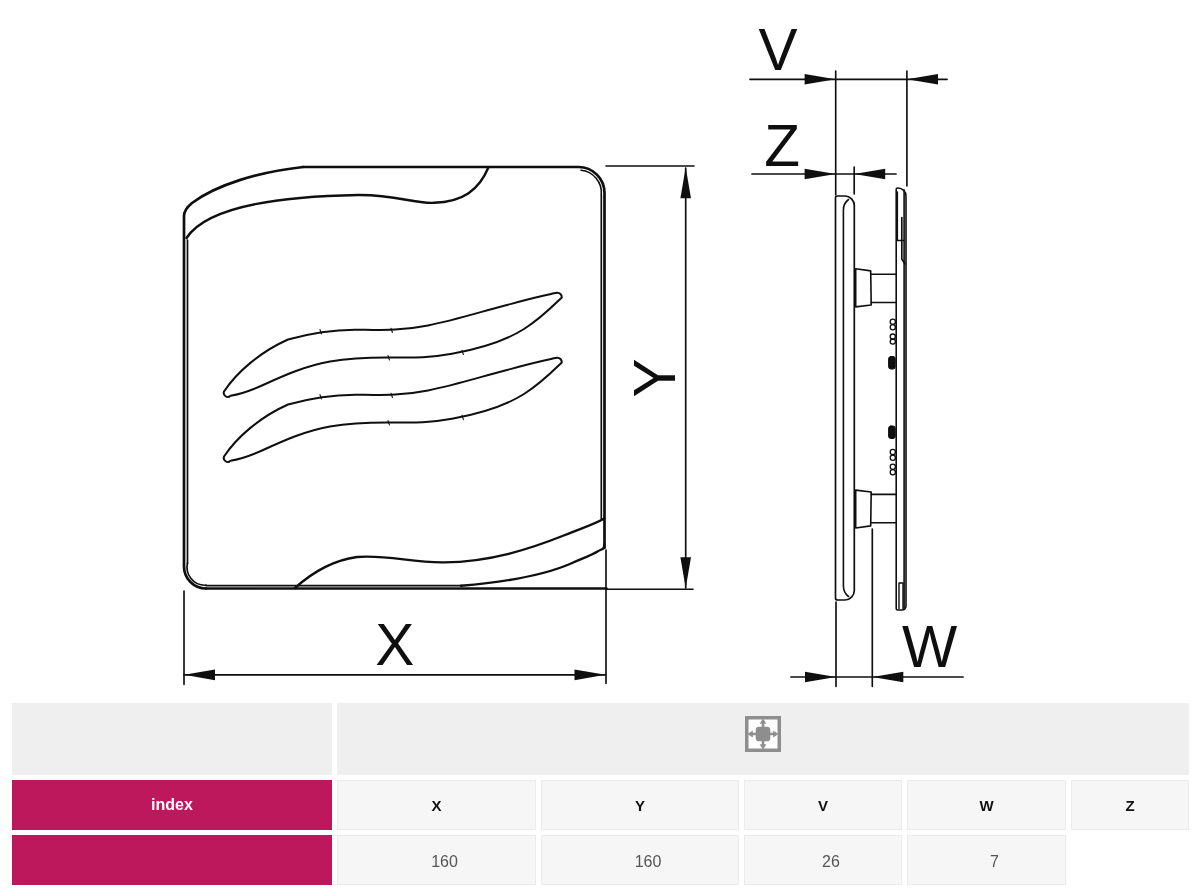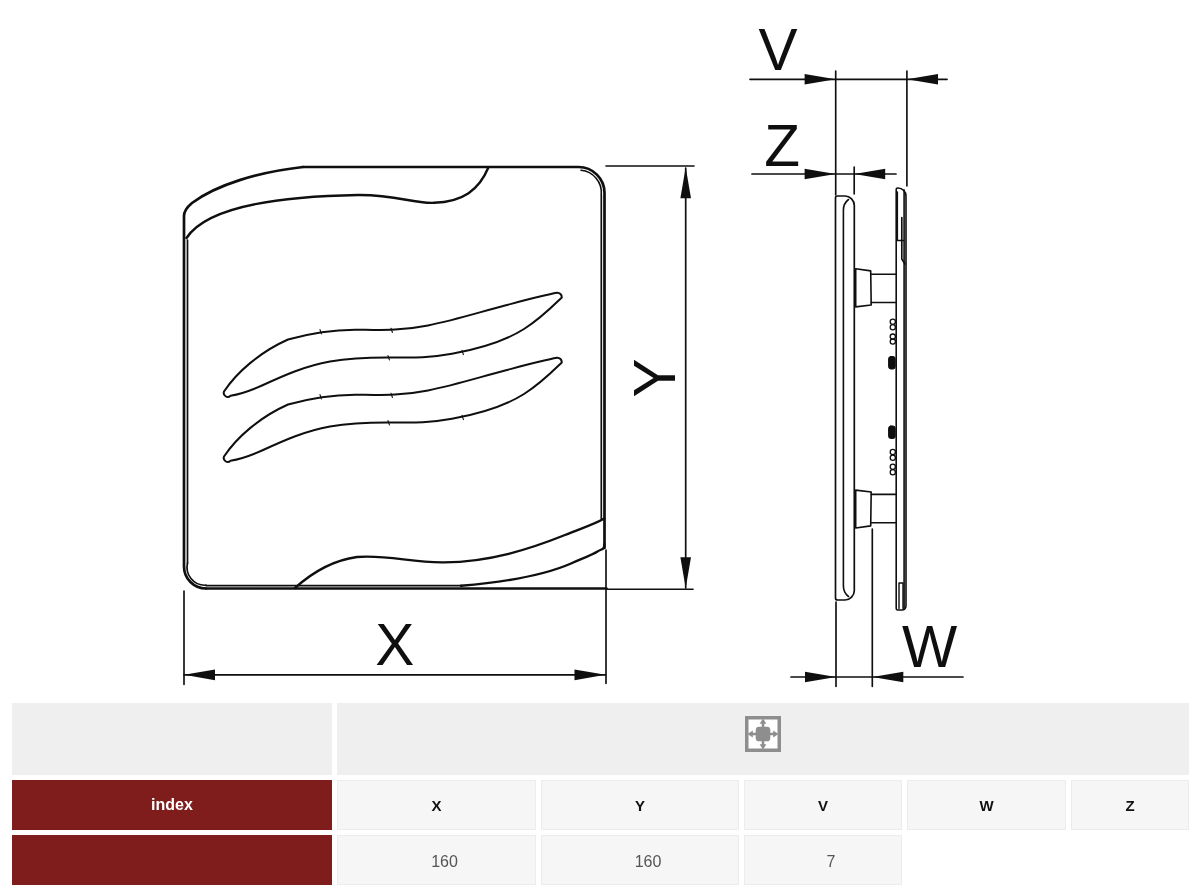--- a/index.html
+++ b/index.html
@@ -2,21 +2,21 @@
 <html><head><meta charset="utf-8">
 <style>
 html,body{margin:0;padding:0;background:#fff;width:1200px;height:896px;overflow:hidden;}
 body{font-family:"Liberation Sans",sans-serif;}
 #draw{position:absolute;left:0;top:0;}
 #tbl{position:absolute;left:12px;top:703px;display:grid;
  grid-template-columns:320px 199px 198px 158px 159px 118px;
  grid-template-rows:72px 50px 50px;column-gap:5px;row-gap:5px;}
 .h{background:#efeff0;}
 .hw{grid-column:2/7;background:#efeff0;display:flex;align-items:center;justify-content:center;}
-.b{background:#7f1d1d;display:flex;align-items:center;justify-content:center;}
+.b{background:#be185d;display:flex;align-items:center;justify-content:center;}
 .c{background:#f6f6f7;border:1px solid #ececec;box-sizing:border-box;display:flex;align-items:center;justify-content:center;}
 .lab{font-weight:bold;font-size:15px;color:#111;padding-top:1px;}
 .val{font-size:16px;color:#555;padding-top:3px;padding-left:16px;}
 .idx{font-weight:bold;font-size:16px;color:#fff;}
 </style></head>
 <body>
 <svg id="draw" width="1200" height="896" viewBox="0 0 1200 896" fill="none">
 <g stroke="#0f0f0f" stroke-linecap="round" stroke-linejoin="round">
 
 <path d="M 303,167 H 578.5 A 26,26 0 0 1 604.5,193 V 548" stroke-width="2.7"></path>
@@ -142,14 +142,15 @@
  </div>
  <div class="b idx">index</div>
  <div class="c lab">X</div>
     <div class="c lab">Y</div>
     <div class="c lab">V</div>
     <div class="c lab">W</div>
     <div class="c lab">Z</div>
  <div class="b"></div>
  <div class="c val">160</div>
     <div class="c val">160</div>
+    <div class="c val">26</div>
     <div class="c val">7</div>
 </div>
 
 </body></html>

